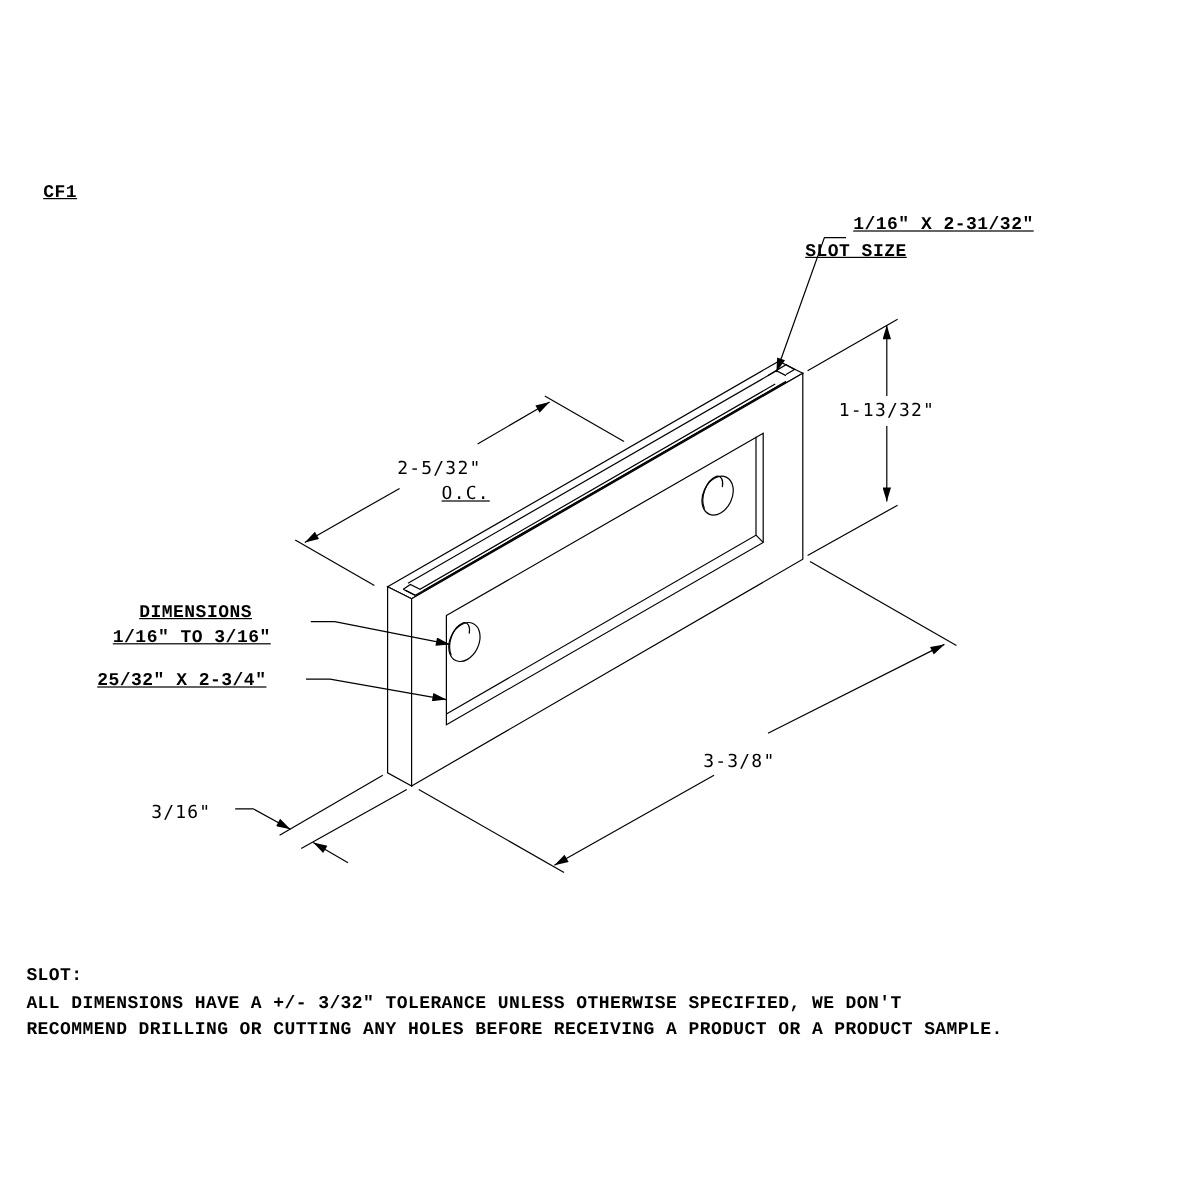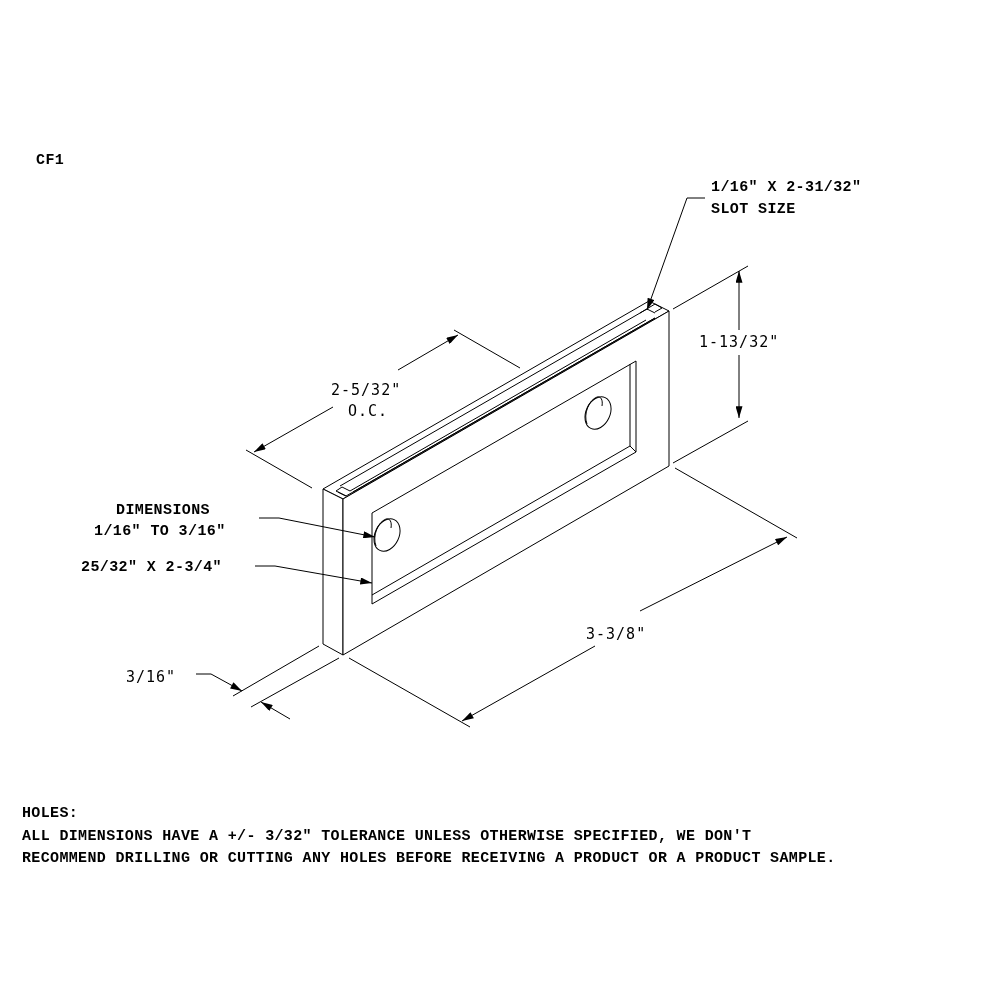--- a/index.html
+++ b/index.html
@@ -1,17 +1,17 @@
 <!DOCTYPE html>
 <html><head>
 <meta charset="utf-8">
 <style>
   html, body { margin:0; padding:0; background:#ffffff; }
   body { width:1000px; height:1000px; position:relative; overflow:hidden; font-family:"Liberation Mono","DejaVu Sans Mono",monospace; color:#000; }
-  .lbl { position:absolute; font-family:"Liberation Mono","DejaVu Sans Mono",monospace; font-weight:bold; font-size:15px; line-height:22px; white-space:pre; color:#000; letter-spacing:0.4px; }
+  .lbl { position:absolute; font-family:"Liberation Mono","DejaVu Sans Mono",monospace; font-weight:bold; font-size:15px; line-height:22px; white-space:pre; color:#000; letter-spacing:0.4px;text-decoration:underline; }
   .dim { position:absolute; font-family:"DejaVu Sans Mono","Liberation Mono",monospace; font-size:15px; line-height:20px; white-space:pre; color:#000; letter-spacing:1px; }
   svg { position:absolute; left:0; top:0; }
   .note { position:absolute; left:22px; top:803px; font-family:"Liberation Mono","DejaVu Sans Mono",monospace; font-weight:bold; font-size:15px; line-height:22.5px; white-space:pre; letter-spacing:0.35px; }
 </style>
 </head>
 <body>
 
 <svg width="1000" height="1000" viewBox="0 0 1000 1000">
   <defs>
     <marker id="ah" viewBox="0 0 10 6" refX="10" refY="3" markerWidth="14" markerHeight="7" markerUnits="userSpaceOnUse" orient="auto">
@@ -92,30 +92,30 @@
     </g>
     <g>
       <polyline points="255,566 275,566 372,583" marker-end="url(#ah)"></polyline>
     </g>
   </g>
 </svg>
 
 <div class="lbl" style="left:36px; top:150px;">CF1</div>
 
 <div class="lbl" style="left:711px; top:177px;">1/16" X 2-31/32"</div>
-<div class="lbl" style="left:711px; top:199px;">SLOT SIZE</div>
+<div class="lbl" style="left:671px; top:199px;">SLOT SIZE</div>
 
 <div class="dim" style="left:699px; top:332px;">1-13/32"</div>
 
 <div class="dim" style="left:331px; top:380px;">2-5/32"</div>
-<div class="dim" style="left:348px; top:401px;">O.C.</div>
+<div class="dim" style="left:368px; top:401px;text-decoration:underline;">O.C.</div>
 
 <div class="lbl" style="left:116px; top:500px;">DIMENSIONS</div>
 <div class="lbl" style="left:94px; top:521px;">1/16" TO 3/16"</div>
 <div class="lbl" style="left:81px; top:557px;">25/32" X 2-3/4"</div>
 
 <div class="dim" style="left:586px; top:624px;">3-3/8"</div>
 
 <div class="dim" style="left:126px; top:667px;">3/16"</div>
 
-<div class="note"><span>HOLES:</span>
+<div class="note"><span>SLOT:</span>
 <span>ALL DIMENSIONS HAVE A +/- 3/32" TOLERANCE UNLESS OTHERWISE SPECIFIED, WE DON'T</span>
 <span>RECOMMEND DRILLING OR CUTTING ANY HOLES BEFORE RECEIVING A PRODUCT OR A PRODUCT SAMPLE.</span></div>
 
 </body></html>

